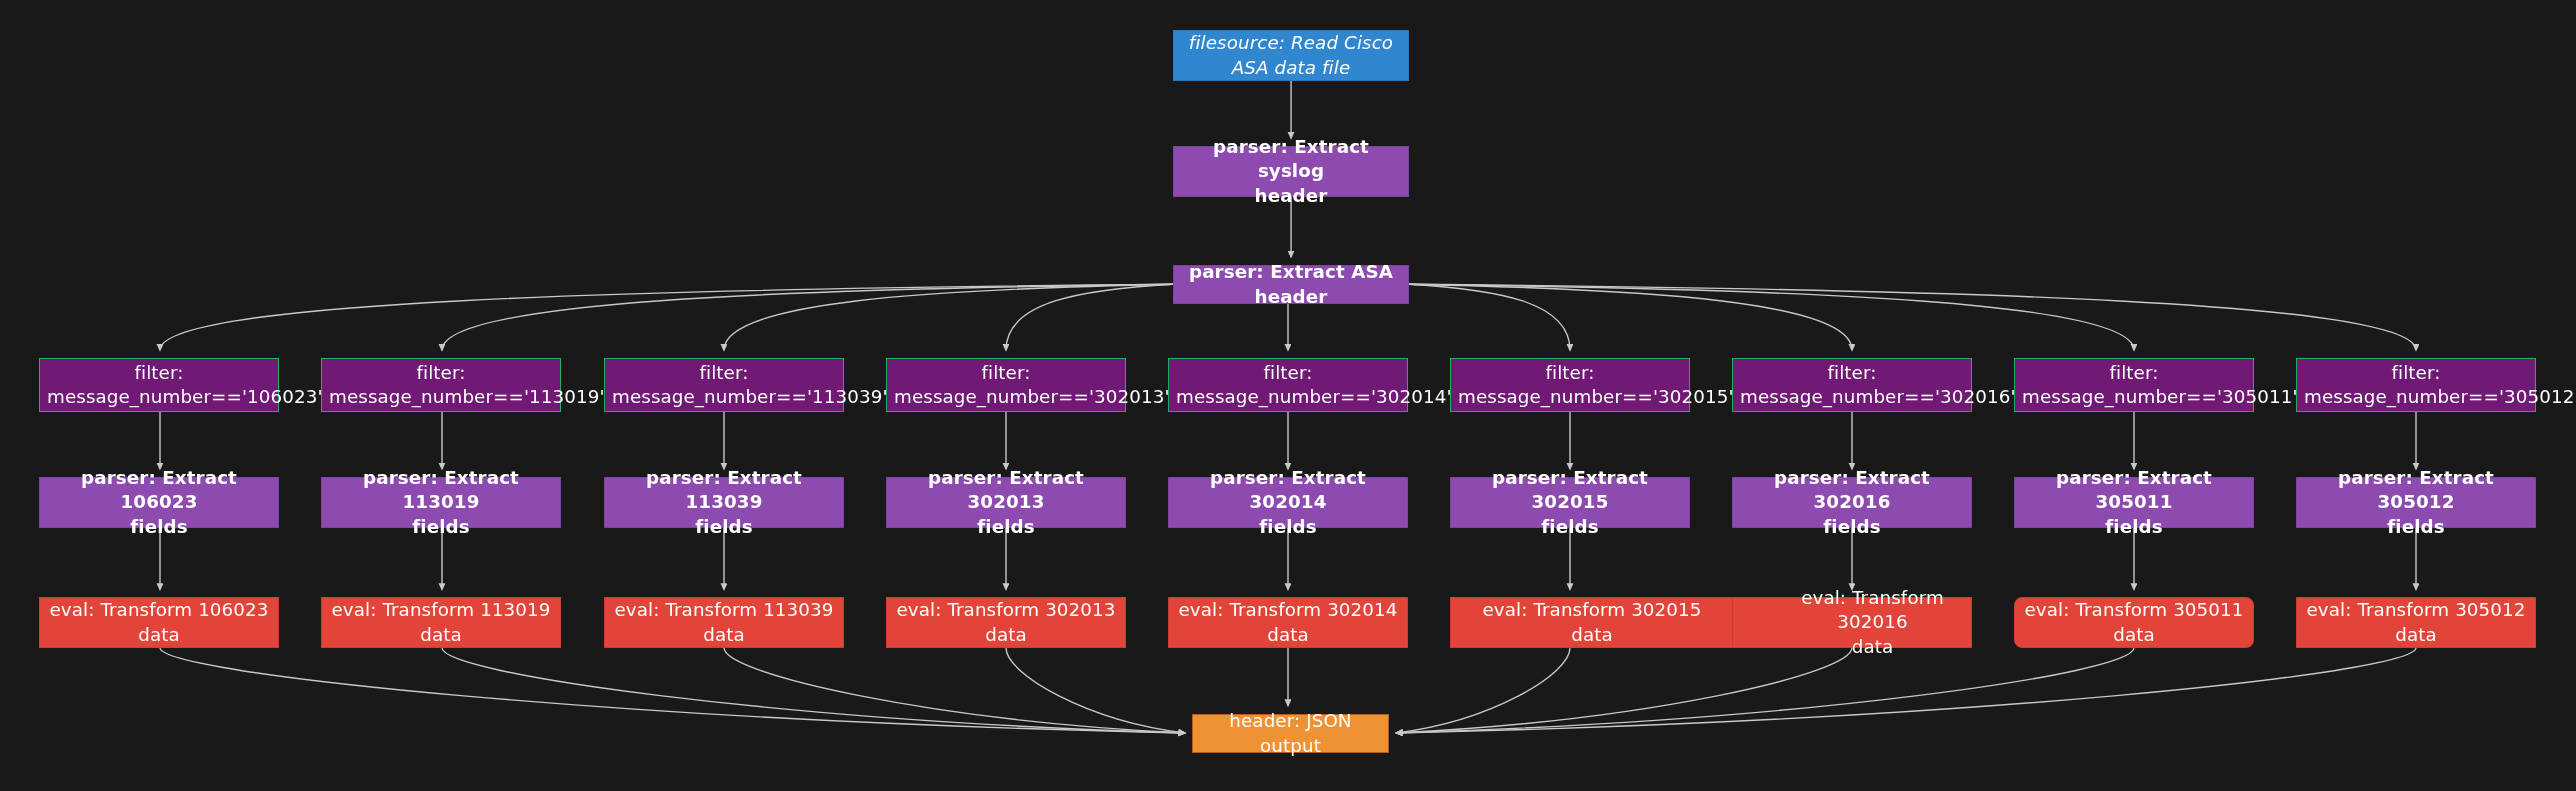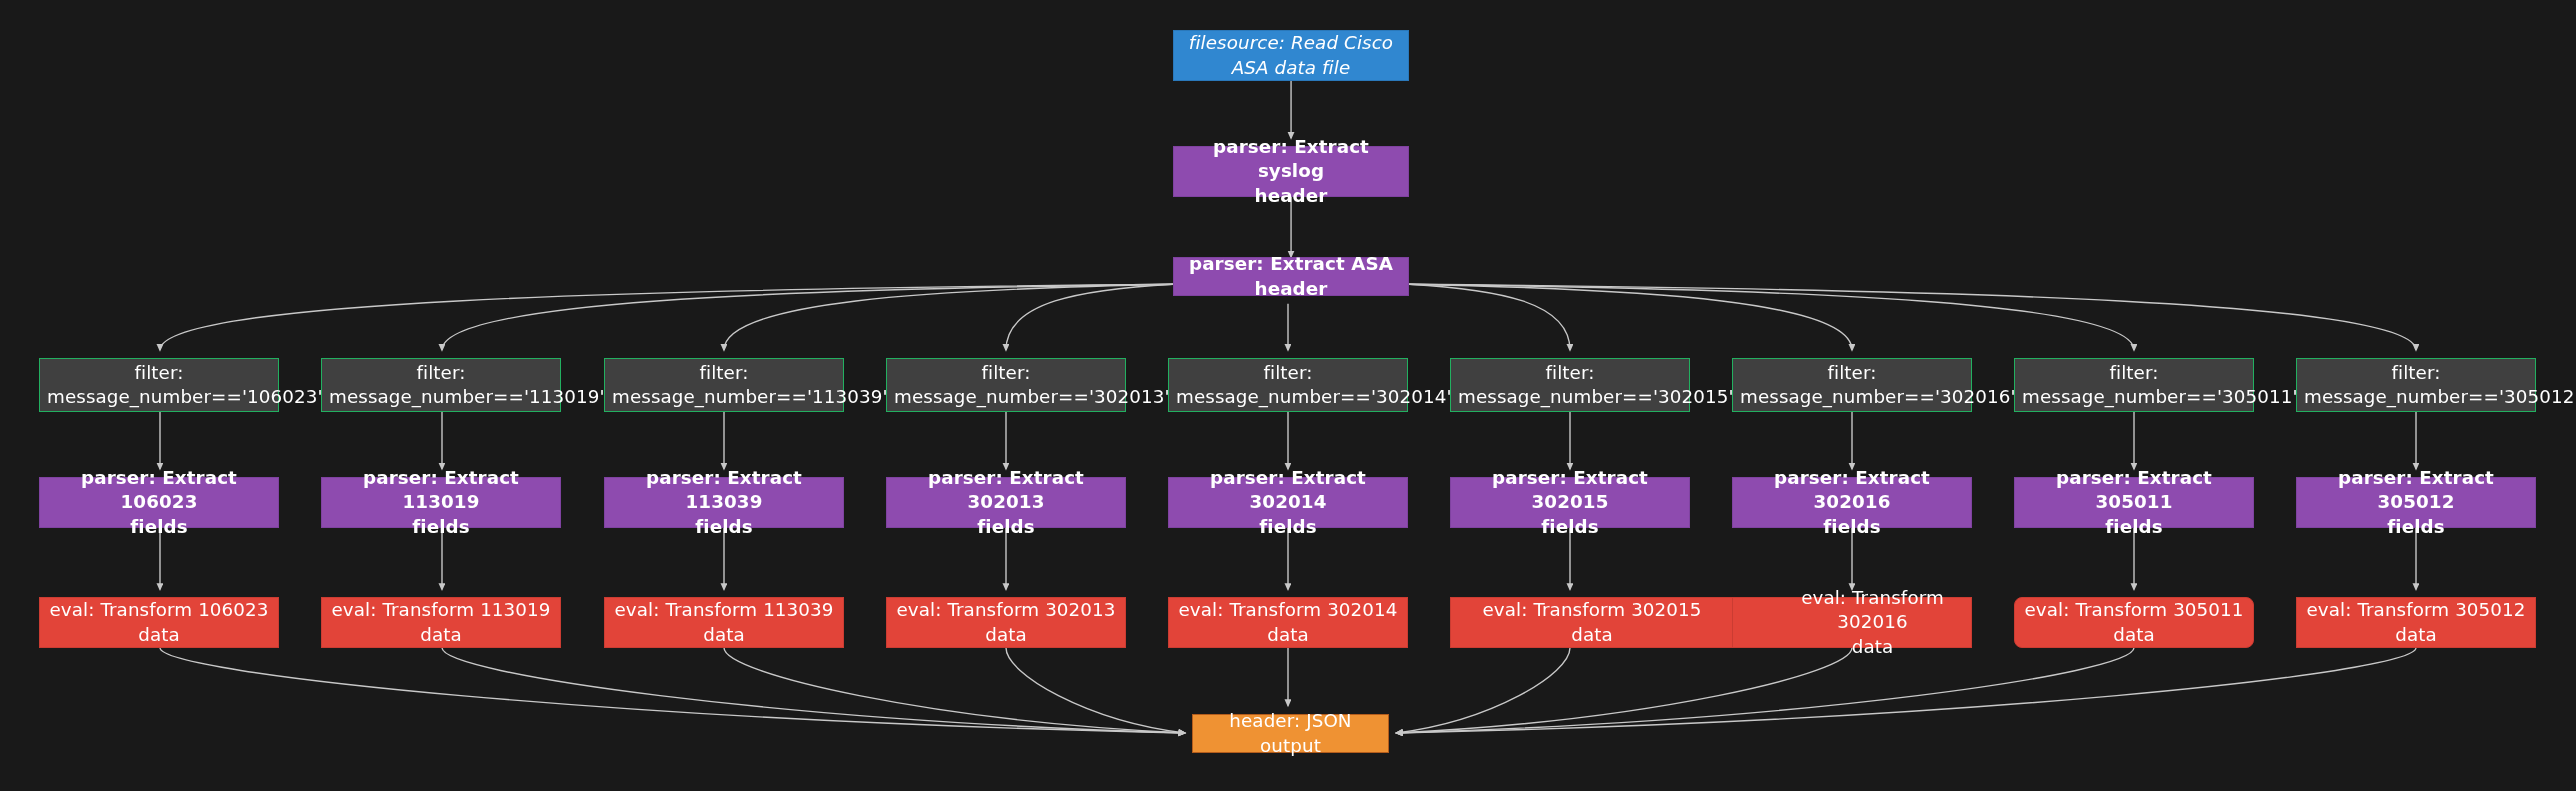--- a/index.html
+++ b/index.html
@@ -52,21 +52,21 @@
     background: #3087d0;
     border-color: #2a78ba;
     font-style: italic;
   }
   .node.parser {
     background: #8e4baf;
     border-color: #7f42a0;
     font-weight: bold;
   }
   .node.filter {
-    background: #404040;
+    background: #701a75;
     border-color: #22b060;
   }
   .node.eval {
     background: #e24439;
     border-color: #cb3c32;
   }
   .node.sink {
     background: #ef9233;
     border-color: #b35c1c;
     border-width: 1.7px;
@@ -126,21 +126,21 @@
   </svg>
 
   <div class="node source" id="n-source" style="left: 1173px; top: 30px; width: 236px; height: 51px;">
     <span class="node-label">filesource: Read Cisco
 ASA data file</span>
   </div>
   <div class="node parser" id="n-syslog" style="left: 1173px; top: 146px; width: 236px; height: 51px;">
     <span class="node-label">parser: Extract syslog
 header</span>
   </div>
-  <div class="node parser" id="n-asa" style="left: 1173px; top: 257px; width: 236px; height: 39px; text-align: center;">
+  <div class="node parser" id="n-asa" style="left: 1173px; top: 265px; width: 236px; height: 39px; text-align: center;">
     <span class="node-label">parser: Extract ASA header</span>
   </div>
 
   <div id="columns-host">
       <div class="node filter" style="left: 39px; top: 358px; width: 240px; height: 54px;"><span class="node-label">filter:
 message_number=='106023'</span></div>
       <div class="node parser" style="left: 39px; top: 477px; width: 240px; height: 51px;"><span class="node-label">parser: Extract 106023
 fields</span></div>
       <div class="node eval" style="left: 39px; top: 597px; width: 240px; height: 51px;"><span class="node-label">eval: Transform 106023
 data</span></div>

